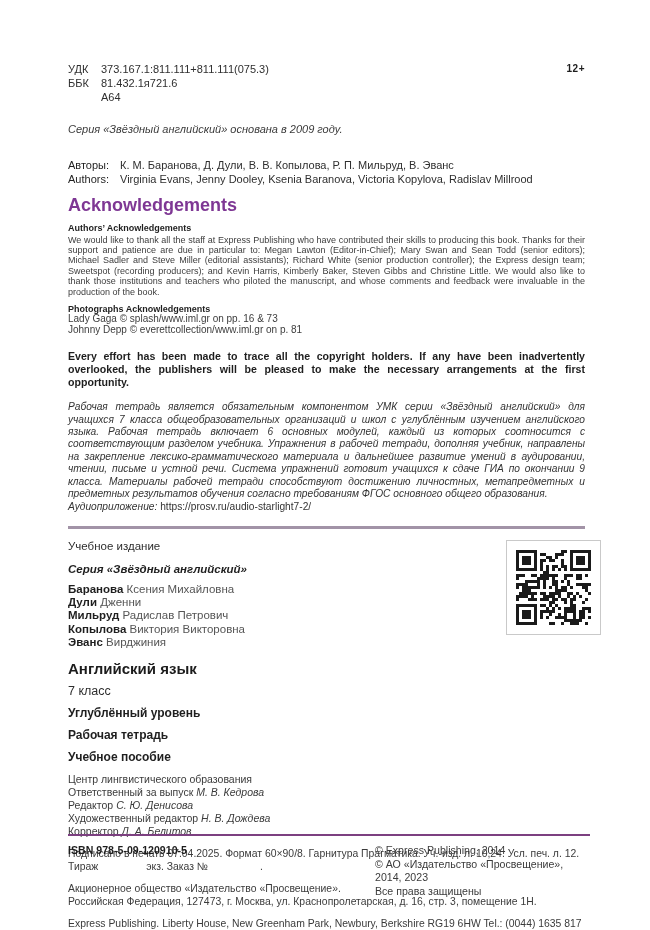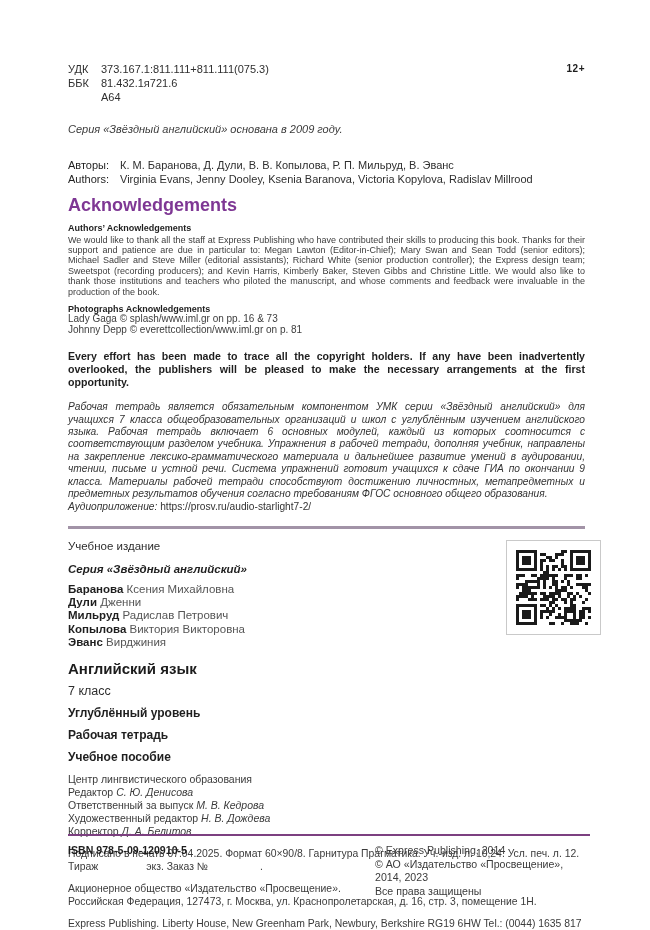--- a/index.html
+++ b/index.html
@@ -457,22 +457,22 @@
     </div>
 
     <div class="subject">Английский язык</div>
     <div class="grade">7 класс</div>
     <div class="level-line">Углублённый уровень</div>
     <div class="level-line">Рабочая тетрадь</div>
     <div class="level-line">Учебное пособие</div>
 
     <div class="staff">
       <div>Центр лингвистического образования</div>
+      <div><span>Ответственный за выпуск</span> <i>М. В. Кедрова</i></div>
       <div><span>Редактор</span> <i>С. Ю. Денисова</i></div>
-      <div><span>Ответственный за выпуск</span> <i>М. В. Кедрова</i></div>
       <div><span>Художественный редактор</span> <i>Н. В. Дождева</i></div>
       <div><span>Корректор</span> <i>Д. А. Белитов</i></div>
     </div>
   </div>
 
   <div class="imprint">
     <div>Подписано в печать 07.04.2025. Формат 60×90/8. Гарнитура Прагматика. Уч.-изд. л. 10,24. Усл. печ. л. 12.</div>
     <div>
       <span>Тираж</span><span class="sp45"></span><span>экз. Заказ №</span><span class="sp60"></span><span>.</span>
     </div>

